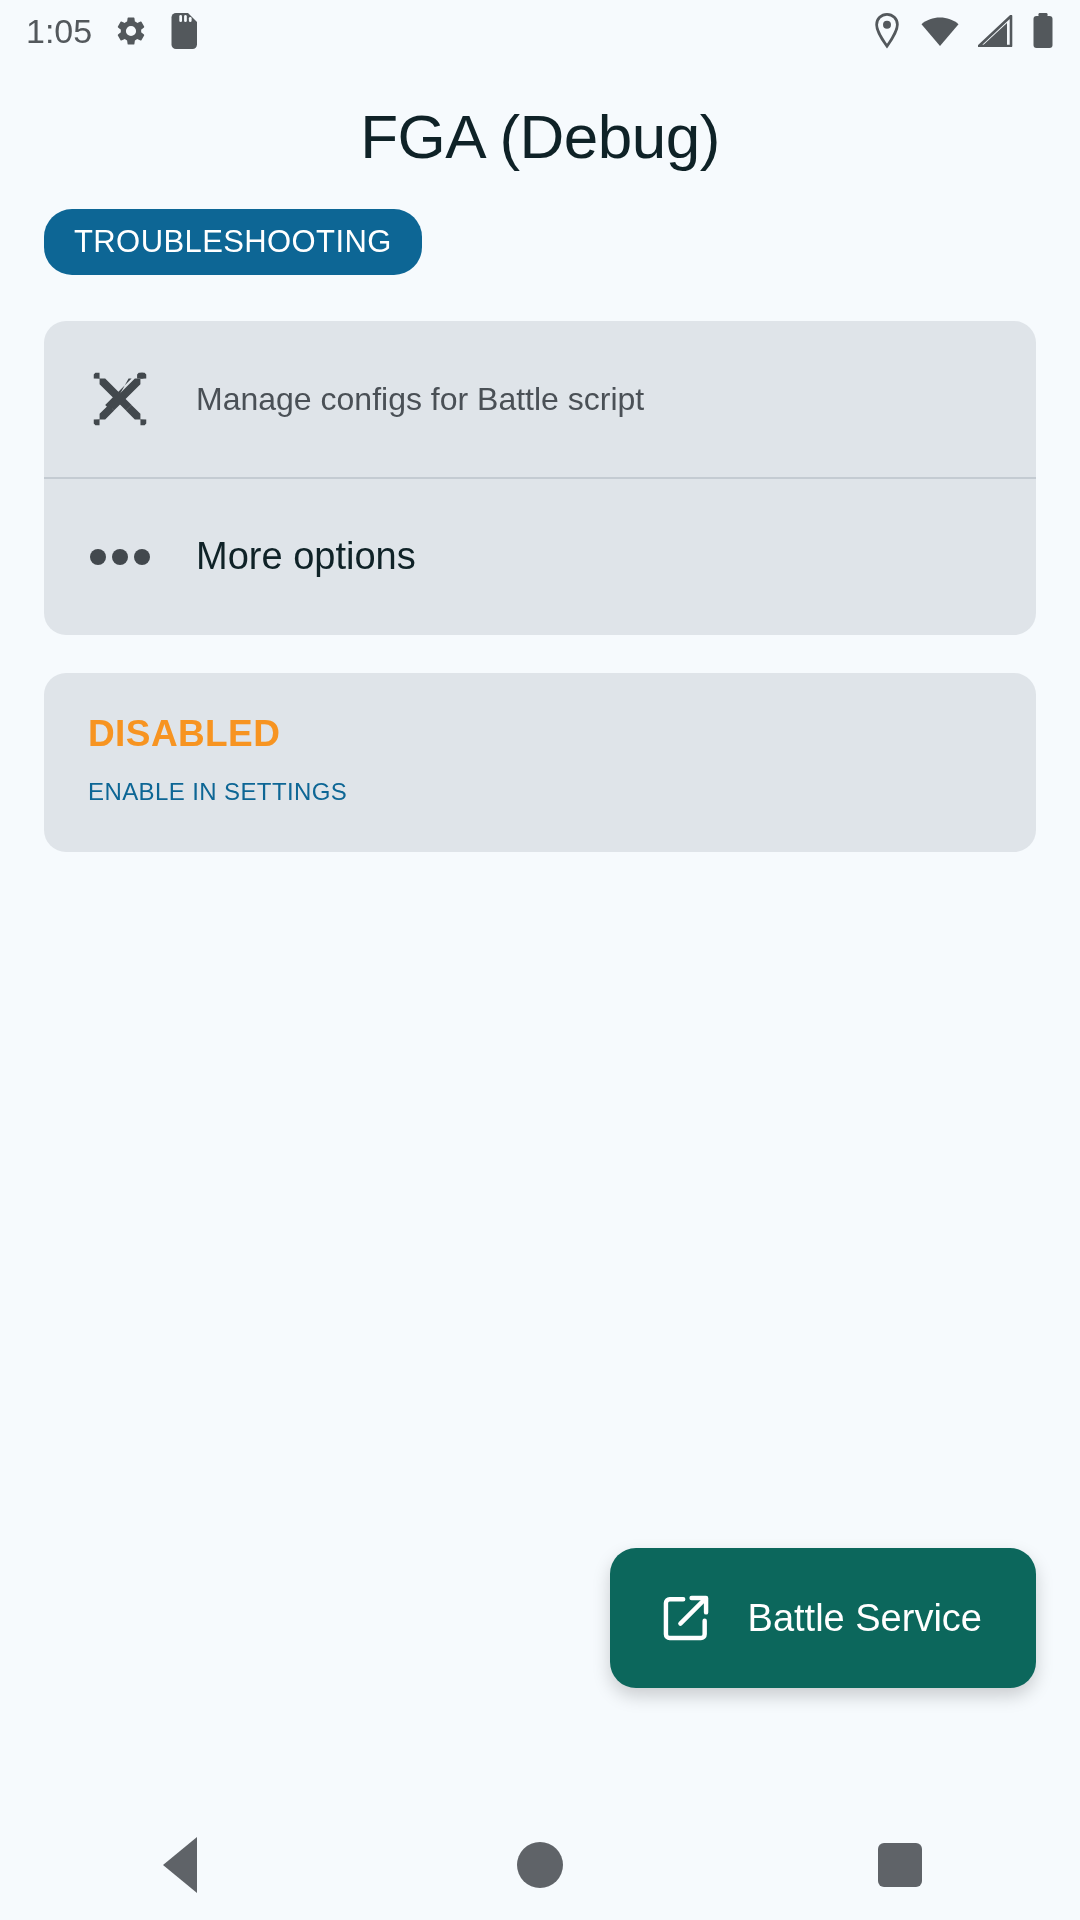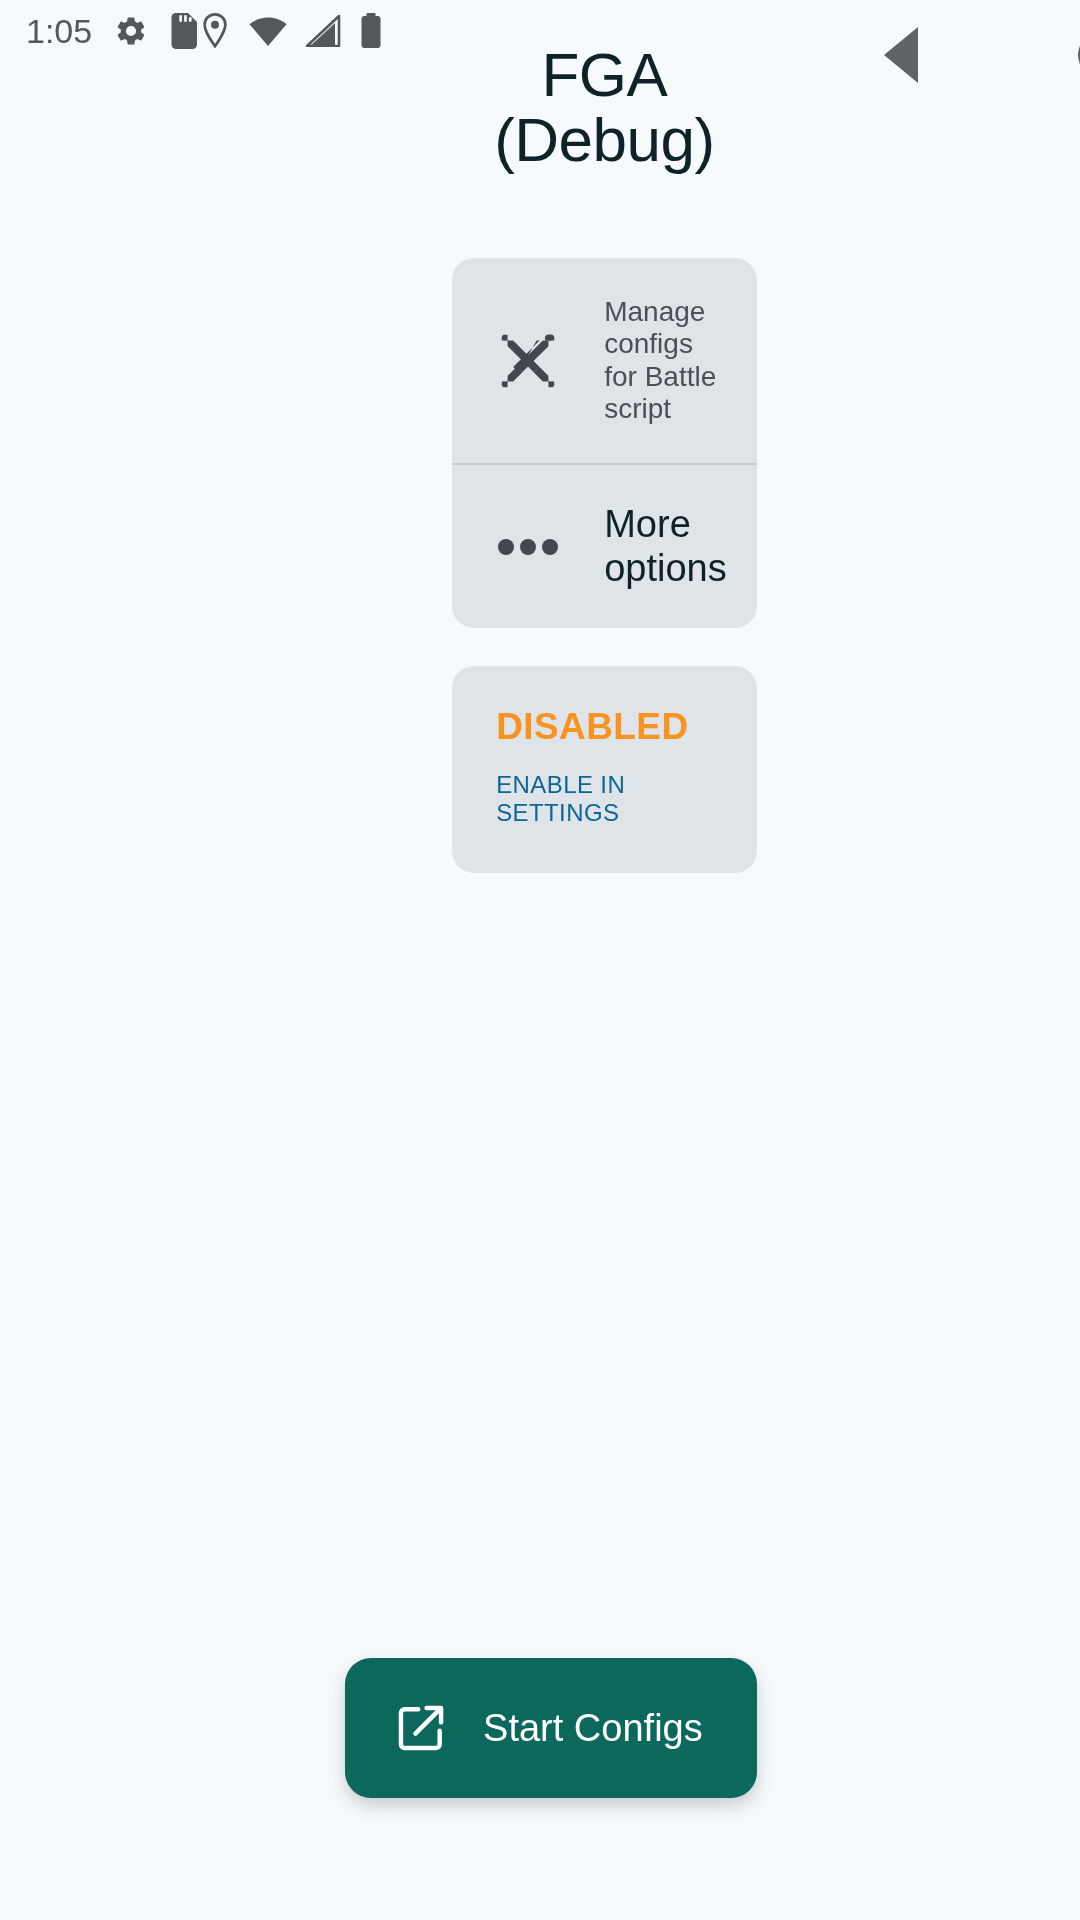--- a/index.html
+++ b/index.html
@@ -3,21 +3,21 @@
 <meta charset="utf-8">
 <style>
   * { margin:0; padding:0; box-sizing:border-box; }
   html, body {
     width:1080px; height:1920px;
     background:#f6fafd;
     font-family:"Liberation Sans", sans-serif;
     overflow:hidden;
   }
 
-  .screen { position:relative; width:1080px; height:1920px; background:#f6fafd; display:flex; flex-direction:row; }
+  .screen { position:relative; width:1080px; height:1920px; background:#f6fafd; display:flex; flex-direction:column; }
 
   
   .status-bar {
     height:62px; flex:0 0 62px;
     display:flex; align-items:center;
     padding:0 26px 0 26px;
     color:#53585c;
   }
   .status-left { display:flex; align-items:center; gap:22px; }
   .status-right { margin-left:auto; display:flex; align-items:center; gap:18px; }
@@ -64,21 +64,21 @@
     padding:38px 0 38px 0;
     min-height:156px;
   }
   .list-icon {
     width:152px; flex:0 0 152px;
     display:flex; align-items:center; justify-content:center;
     color:#42484d;
   }
   .list-text { display:flex; flex-direction:column; gap:10px; padding-right:30px; }
   .list-title { font-size:38px; color:#0f2227; line-height:1.15; }
-  .list-sub   { font-size:28px; color:#4a5056; line-height:1.15; }
+  .list-sub   { font-size:32px; color:#4a5056; line-height:1.15; }
 
   .divider { height:2px; background:#c4cbd2; margin:0; }
 
   .status-card { padding:40px 44px 46px 44px; }
   .svc-row { display:flex; align-items:baseline; gap:18px; }
   .svc-label { font-size:37px; color:#3e444a; }
   .svc-value { font-size:37px; color:#f79421; font-weight:700; letter-spacing:0.4px; }
   .svc-action {
     margin-top:23px;
     font-size:24px;
@@ -168,20 +168,21 @@
         </svg>
       </span>
     </div>
   </div>
 
   <div class="content">
 
     <h1 class="page-title">FGA (Debug)</h1>
 
     <div class="chip-row">
+      <button class="chip">TROUBLESHOOTING</button>
     </div>
 
     <div class="card">
 
       <div class="list-item">
         <div class="list-icon">
           <svg width="70" height="70" viewBox="0 0 24 24" fill="#42484d">
             <path d="M6.92 5H5l-.02-2.01L3.57 3 3 3.57 3 5l2 .02L5 6.92l9.06 9.06 1.92-1.92L6.92 5z"></path>
             <path d="M14.94 5 20 5l0-2.01L18.43 3 17.86 3.57 17.86 5 15.98 5 6.92 14.06l1.92 1.92L14.94 5z" transform="translate(0,0)"></path>
             <path d="M17.08 5 19 5l.02-2.01L20.43 3 21 3.57 21 5l-2 .02L19 6.92l-9.06 9.06-1.92-1.92L17.08 5z"></path>
@@ -219,21 +220,21 @@
     </div>
 
     <button class="fab">
       <span class="sicon">
         <svg width="56" height="56" viewBox="0 0 24 24" fill="none" stroke="#ffffff" stroke-width="1.9" stroke-linecap="round" stroke-linejoin="round">
           <path d="M20 13.2V19a1.6 1.6 0 0 1-1.6 1.6H5A1.6 1.6 0 0 1 3.4 19V5.6A1.6 1.6 0 0 1 5 4h5.8"></path>
           <path d="M14.4 3.4H20.6V9.6"></path>
           <path d="M9.6 14.4 20.2 3.8"></path>
         </svg>
       </span>
-      <span class="fab-label">Start Configs</span>
+      <span class="fab-label">Battle Service</span>
     </button>
 
   </div>
 
   <div class="nav-bar">
     <div class="nav-btn">
       <span class="nav-back"></span>
     </div>
     <div class="nav-btn">
       <span class="nav-home"></span>

